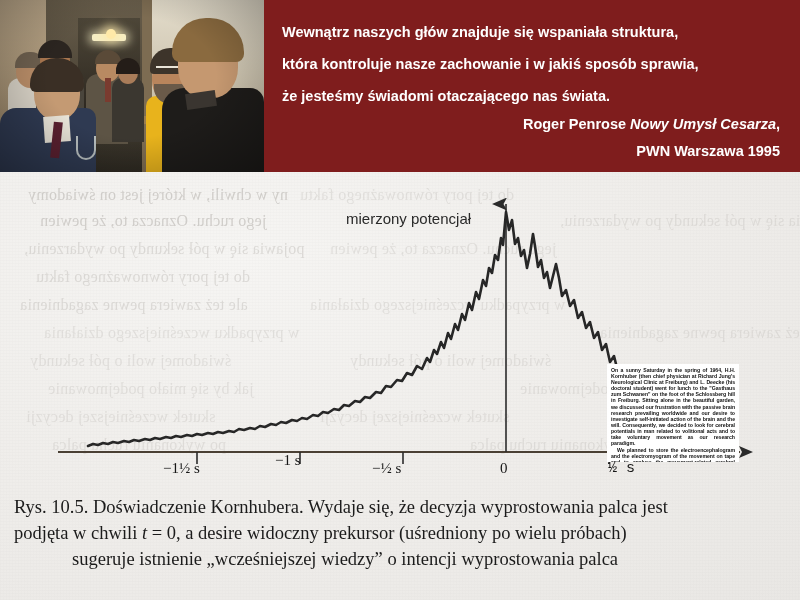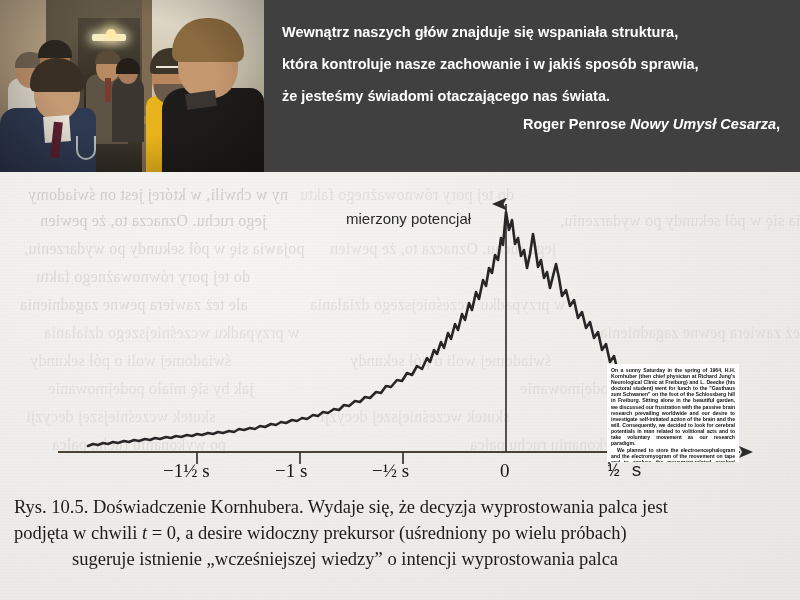--- a/index.html
+++ b/index.html
@@ -109,21 +109,21 @@
   #photo .vig {
     position:absolute; left:0; top:0; width:264px; height:172px;
     background: radial-gradient(ellipse at 50% 45%, rgba(0,0,0,0) 45%, rgba(0,0,0,.35) 100%);
   }
 
   
   #quote {
     position: absolute;
     left: 264px; top: 0;
     width: 536px; height: 172px;
-    background: #404040;
+    background: #7f1d1d;
   }
   #quote .line {
     position: absolute;
     color: #ffffff;
     font-family: "Liberation Sans", sans-serif;
     font-weight: bold;
     font-size: 14.5px;
     white-space: nowrap;
     letter-spacing: 0px;
   }
@@ -148,21 +148,21 @@
     font-size: 15px;
     color: #2a2a2a;
     white-space: nowrap;
   }
   #lbl-potencjal { left: 346px; top: 38px; }
   #lbl-czas      { left: 684px; top: 242px; }
 
   .tick-label {
     position: absolute;
     font-family: "Liberation Serif", serif;
-    font-size: 19px;
+    font-size: 15px;
     color: #171717;
     white-space: nowrap;
     text-align: right;
   }
 
   
   #inset {
     position: absolute;
     left: 607px; top: 192px;
     width: 132px; height: 98px;
@@ -276,20 +276,21 @@
     <div class="p m7-coll"></div>
 
     <div class="vig"></div>
   </div>
 
   <div id="quote">
     <div class="line l1">Wewnątrz naszych głów znajduje się wspaniała struktura,</div>
     <div class="line l2">która kontroluje nasze zachowanie i w jakiś sposób sprawia,</div>
     <div class="line l3">że jesteśmy świadomi otaczającego nas świata.</div>
     <div class="line l4"><span>Roger Penrose </span><span class="ital">Nowy Umysł Cesarza</span><span>,</span></div>
+    <div class="line l5">PWN Warszawa 1995</div>
   </div>
 
   <div id="figure">
 
     <svg id="chart-svg" width="800" height="318" viewBox="0 0 800 318">
 
       <defs>
         <marker id="arrowR" markerWidth="14" markerHeight="12" refX="1" refY="6" orient="auto" markerUnits="userSpaceOnUse">
           <path d="M0,0 L14,6 L0,12 L3,6 Z" fill="#2b2b2b"></path>
         </marker>
@@ -333,21 +334,21 @@
                  L 654,241 L 657,236 L 660,246 L 663,242 L 666,250 L 669,246 L 672,254
                  L 675,250 L 678,257 L 681,254 L 684,259 L 687,256 L 690,260 L 693,258
                  L 696,261 L 699,259 L 702,262"></path>
       </g>
     </svg>
 
     <div class="axis-label" id="lbl-potencjal">mierzony potencjał</div>
     <div class="axis-label" id="lbl-czas">czas</div>
 
     <div class="tick-label" style="left:163px; top:288px;">−1½ s</div>
-    <div class="tick-label" style="left:275px; top:288px;font-family:Liberation Serif, serif;">−1 s</div>
+    <div class="tick-label" style="left:275px; top:280px;font-family:Liberation Serif, serif;">−1 s</div>
     <div class="tick-label" style="left:372px; top:288px;">−½ s</div>
     <div class="tick-label" style="left:500px; top:288px;">0</div>
     <div class="tick-label" style="left:608px; top:288px;font-family:Liberation Mono, monospace;">½ s</div>
 
     <div id="inset">
       <p>On a sunny Saturday in the spring of 1964, H.H. Kornhuber (then chief physician at Richard Jung's Neurological Clinic at Freiburg) and L. Deecke (his doctoral student) went for lunch to the "Gasthaus zum Schwanen" on the foot of the Schlossberg hill in Freiburg. Sitting alone in the beautiful garden, we discussed our frustration with the passive brain research prevailing worldwide and our desire to investigate self-initiated action of the brain and the will. Consequently, we decided to look for cerebral potentials in man related to volitional acts and to take voluntary movement as our research paradigm.</p>
       <p>We planned to store the electroencephalogram and the electromyogram of the movement on tape and to analyse the movement-related cerebral potentials time-reversed with the start of the movement.</p>
     </div>
   </div>
 

